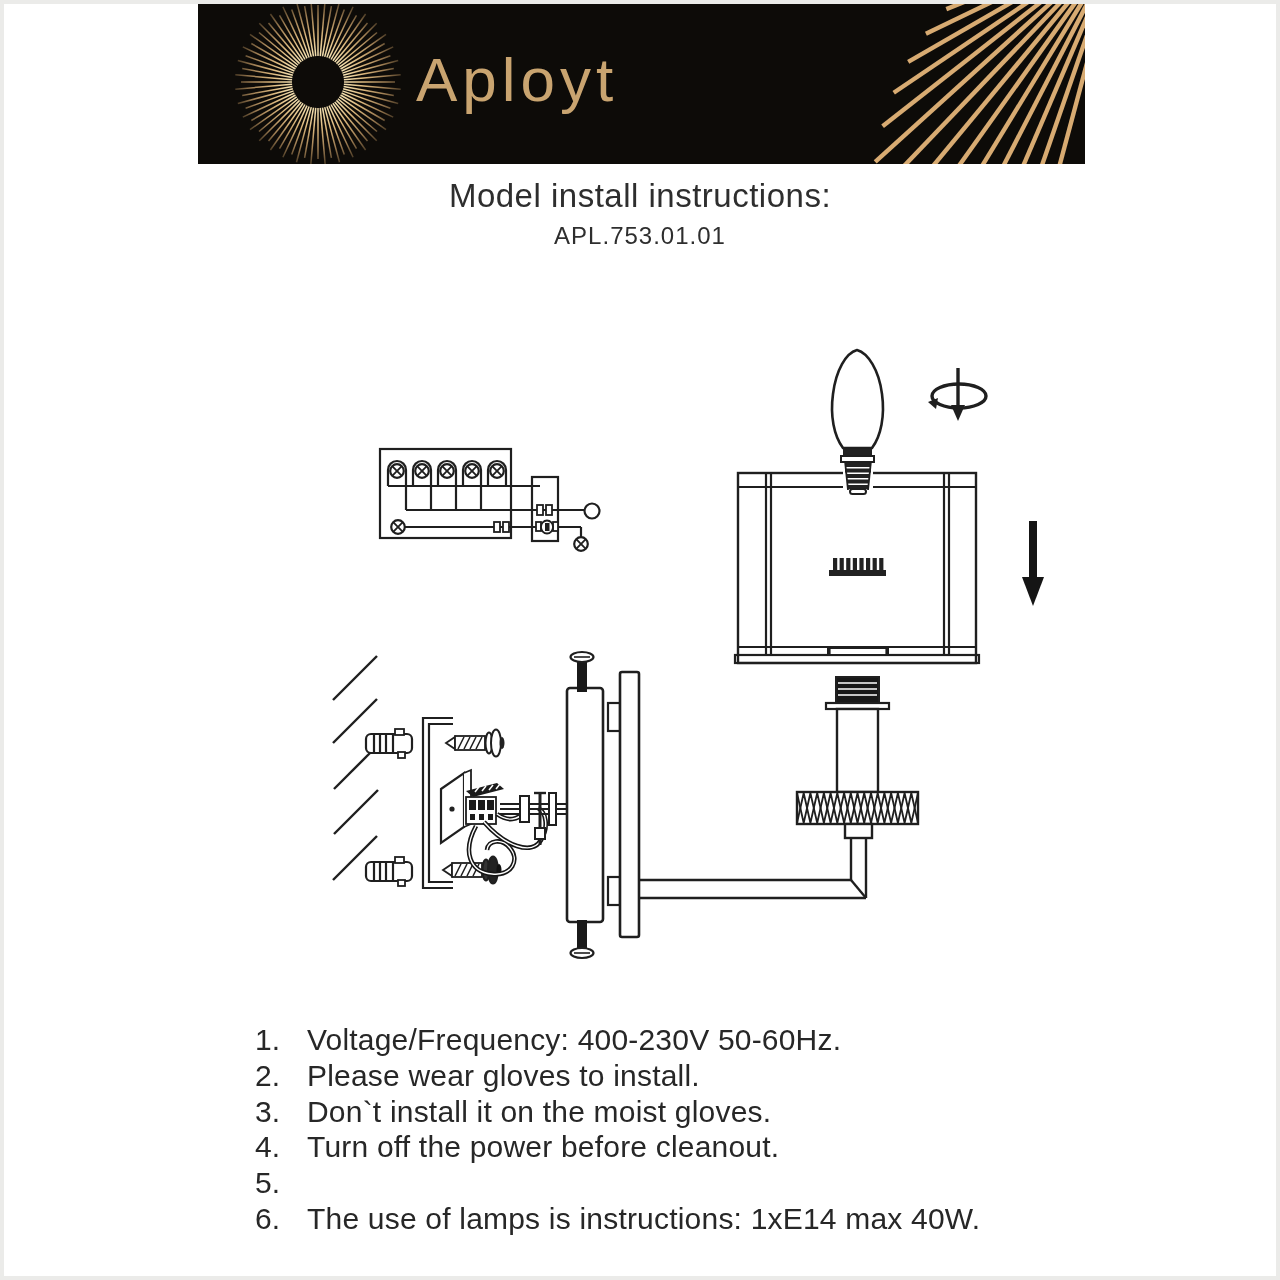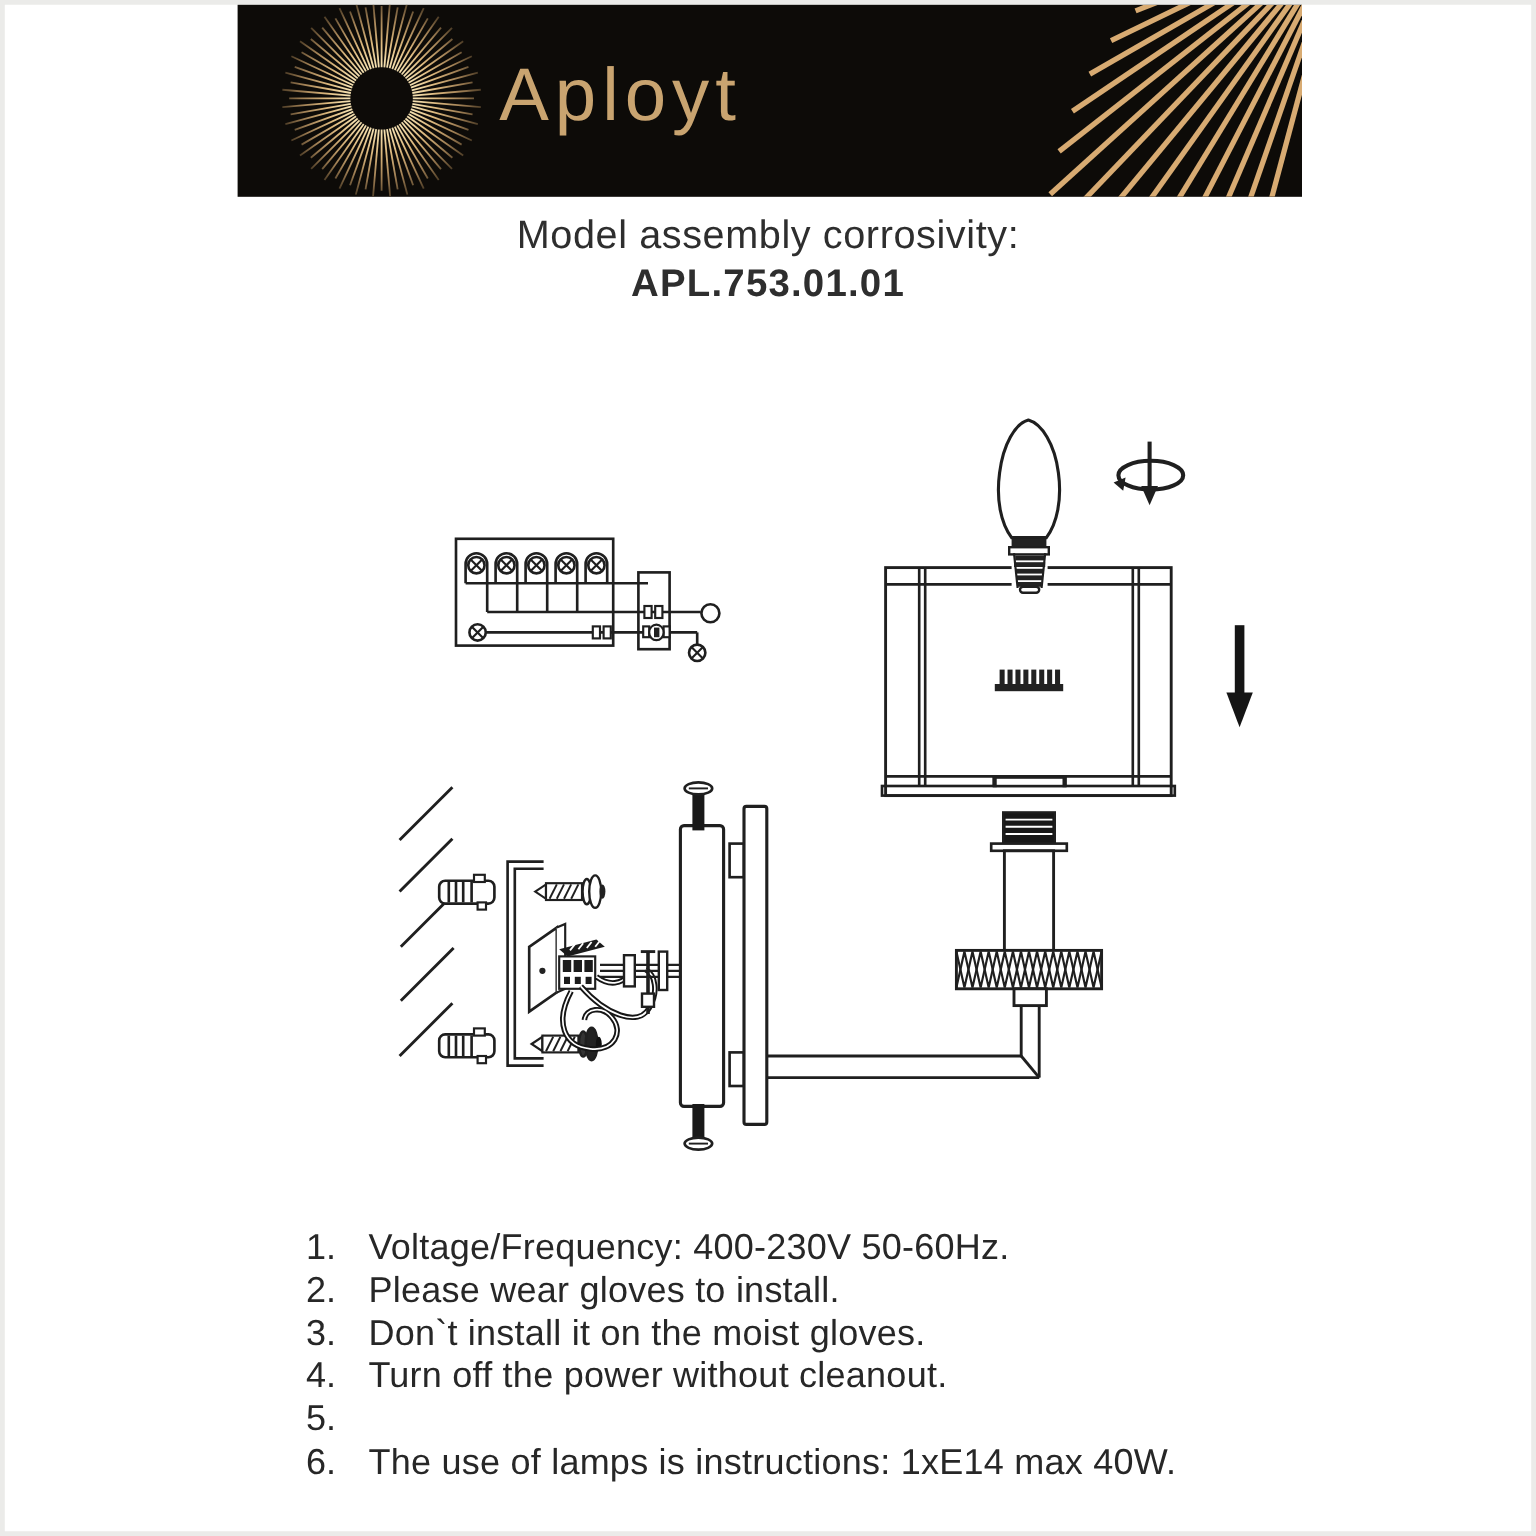--- a/index.html
+++ b/index.html
@@ -18,21 +18,21 @@
     position:absolute;left:218px;top:40px;
     font-size:62px;font-weight:300;letter-spacing:5px;
     color:var(--gold,#c9a470);
     font-family:Liberation Sans, sans-serif;
   }
   .title-block{
     position:absolute;left:0;top:176px;width:1280px;text-align:center;
     color:#2e2e2e;
   }
   .title-line1{font-size:33px;line-height:40px;letter-spacing:.5px;}
-  .title-line2{font-size:32px;line-height:40px;letter-spacing:1px;font-weight:bold;}
+  .title-line2{font-size:24px;line-height:40px;letter-spacing:1px;}
   .diagram{position:absolute;left:0;top:0;width:1280px;height:1280px;}
   .instructions{
     position:absolute;left:240px;top:1022px;width:900px;
     color:#272727;font-size:30px;
   }
   .inst-row{display:flex;line-height:35.8px;}
   .inst-num{width:40px;text-align:right;flex:none;}
   .inst-text{margin-left:27px;letter-spacing:.2px;}
 </style>
 </head>
@@ -140,21 +140,21 @@
         <line x1="888.8" y1="-41.6" x2="695.7" y2="88.7" stroke="#d8ab72" stroke-width="4.4"></line>
         <line x1="887.3" y1="-44.1" x2="710.2" y2="57.8" stroke="#d8ab72" stroke-width="4.4"></line>
         <line x1="886.0" y1="-46.6" x2="727.9" y2="29.8" stroke="#d8ab72" stroke-width="4.4"></line>
         <line x1="884.8" y1="-49.2" x2="748.3" y2="5.1" stroke="#d8ab72" stroke-width="4.4"></line>
       </g>
   </svg>
   <div class="brand">Aployt</div>
 </header>
 
 <div class="title-block">
-  <div class="title-line1">Model assembly corrosivity:</div>
+  <div class="title-line1">Model install instructions:</div>
   <div class="title-line2">APL.753.01.01</div>
 </div>
 
 <svg class="diagram" viewBox="0 0 1280 1280">
   <g stroke="#1f1f1f" fill="none" stroke-width="2.2">
 
     <g>
       <line x1="388" y1="486" x2="540" y2="486"></line>
       <line x1="406" y1="510" x2="584" y2="510"></line>
       <line x1="405" y1="527" x2="581" y2="527"></line>
@@ -435,21 +435,21 @@
   <div class="inst-row">
     <span class="inst-num">2.</span>
     <span class="inst-text">Please wear gloves to install.</span>
   </div>
   <div class="inst-row">
     <span class="inst-num">3.</span>
     <span class="inst-text">Don`t install it on the moist gloves.</span>
   </div>
   <div class="inst-row">
     <span class="inst-num">4.</span>
-    <span class="inst-text">Turn off the power without cleanout.</span>
+    <span class="inst-text">Turn off the power before cleanout.</span>
   </div>
   <div class="inst-row">
     <span class="inst-num">5.</span>
   </div>
   <div class="inst-row">
     <span class="inst-num">6.</span>
     <span class="inst-text">The use of lamps is instructions: 1xE14 max 40W.</span>
   </div>
 </div>
 

